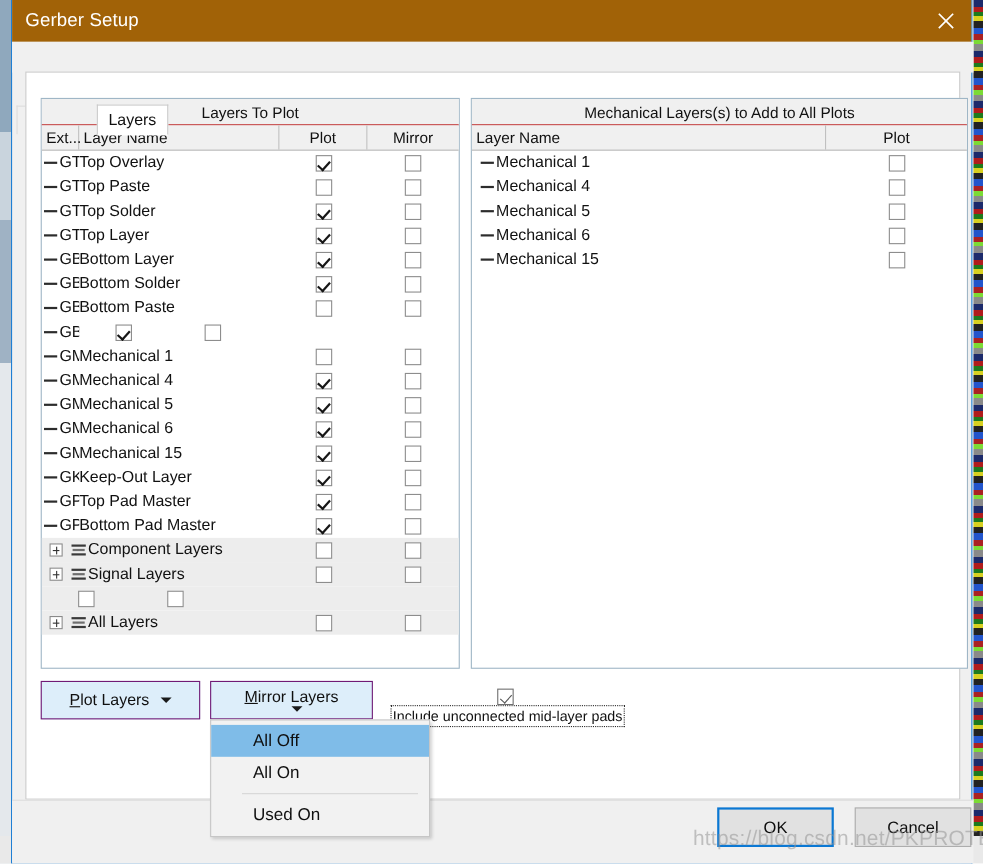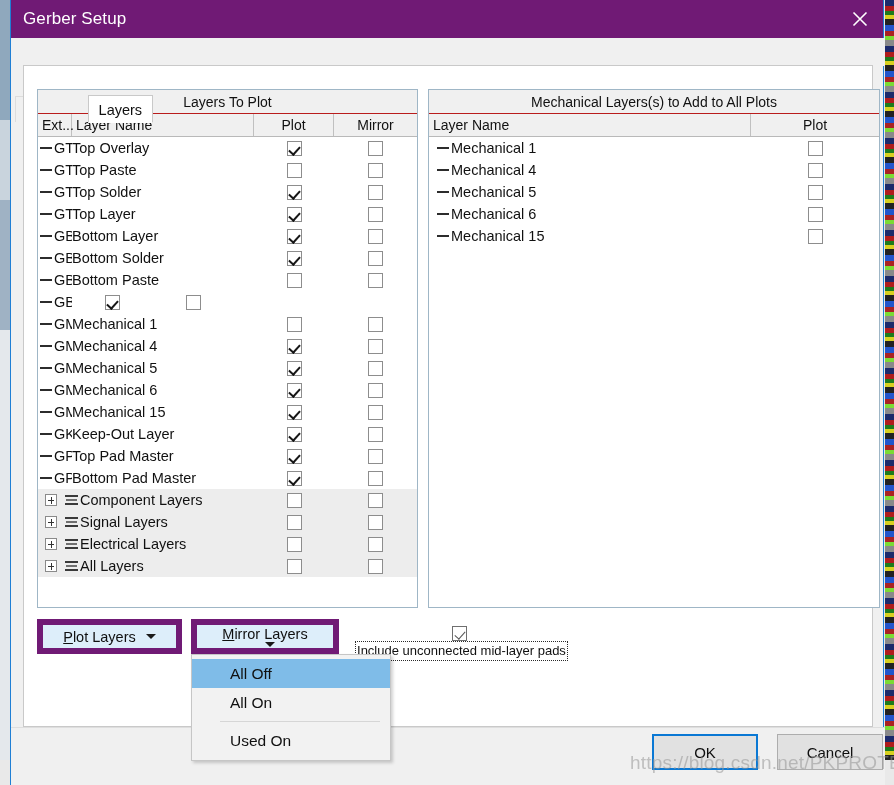--- a/index.html
+++ b/index.html
@@ -55,21 +55,21 @@
     left: 10px; top: 0px;
     width: 874px; height: 785px;
     background: #f0f0f0;
     border-left: 1px solid #1f7fd4;
     border-right: 1px solid #1f7fd4;
     border-bottom: 1px solid #1f7fd4;
   }
   .titlebar {
     position: relative;
     height: 38px;
-    background: #701a75;
+    background: #a16207;
     color: #ffffff;
   }
   .titlebar .title {
     position: absolute;
     left: 12px; top: 9px;
     font-size: 17px;
     letter-spacing: .1px;
   }
   .closebtn {
     position: absolute;
@@ -241,21 +241,21 @@
     position: relative;
     display: flex; align-items: center;
   }
   .rname .layericon { left: 8px; top: 10px; }
   .rname span.lbl { margin-left: 16px; }
 
   
   .btn-split {
     position: absolute;
     background: #ddeefa;
-    border: 6px solid #701a75;
+    border: 1px solid #701a75;
     font-size: 14.5px; color: #101010;
     display: flex; align-items: center; justify-content: center;
     cursor: default;
     white-space: nowrap;
   }
   .btn-plot-layers   { left: 13px;  top: 553px; width: 145px; height: 35px; }
   .btn-mirror-layers { left: 167px; top: 553px; width: 148px; height: 35px; flex-direction: column; }
   .btn-split u { text-decoration: underline; }
   .caret {
     display: inline-block;
@@ -668,29 +668,20 @@
                 <span>Signal Layers</span>
               </div>
               <div class="cell center col-plot">
                 <div class="chk"></div>
               </div>
               <div class="cell center col-mirror">
                 <div class="chk"></div>
               </div>
             </div>
             <div class="row group">
-              <div class="cell" style="width: 216px; display: flex; align-items: center;">
-                <div class="expander"></div>
-                <div class="stackicon">
-                  <i></i>
-                  <i></i>
-                  <i></i>
-                </div>
-                <span>Electrical Layers</span>
-              </div>
               <div class="cell center col-plot">
                 <div class="chk"></div>
               </div>
               <div class="cell center col-mirror">
                 <div class="chk"></div>
               </div>
             </div>
             <div class="row group">
               <div class="cell" style="width: 216px; display: flex; align-items: center;">
                 <div class="expander"></div>

